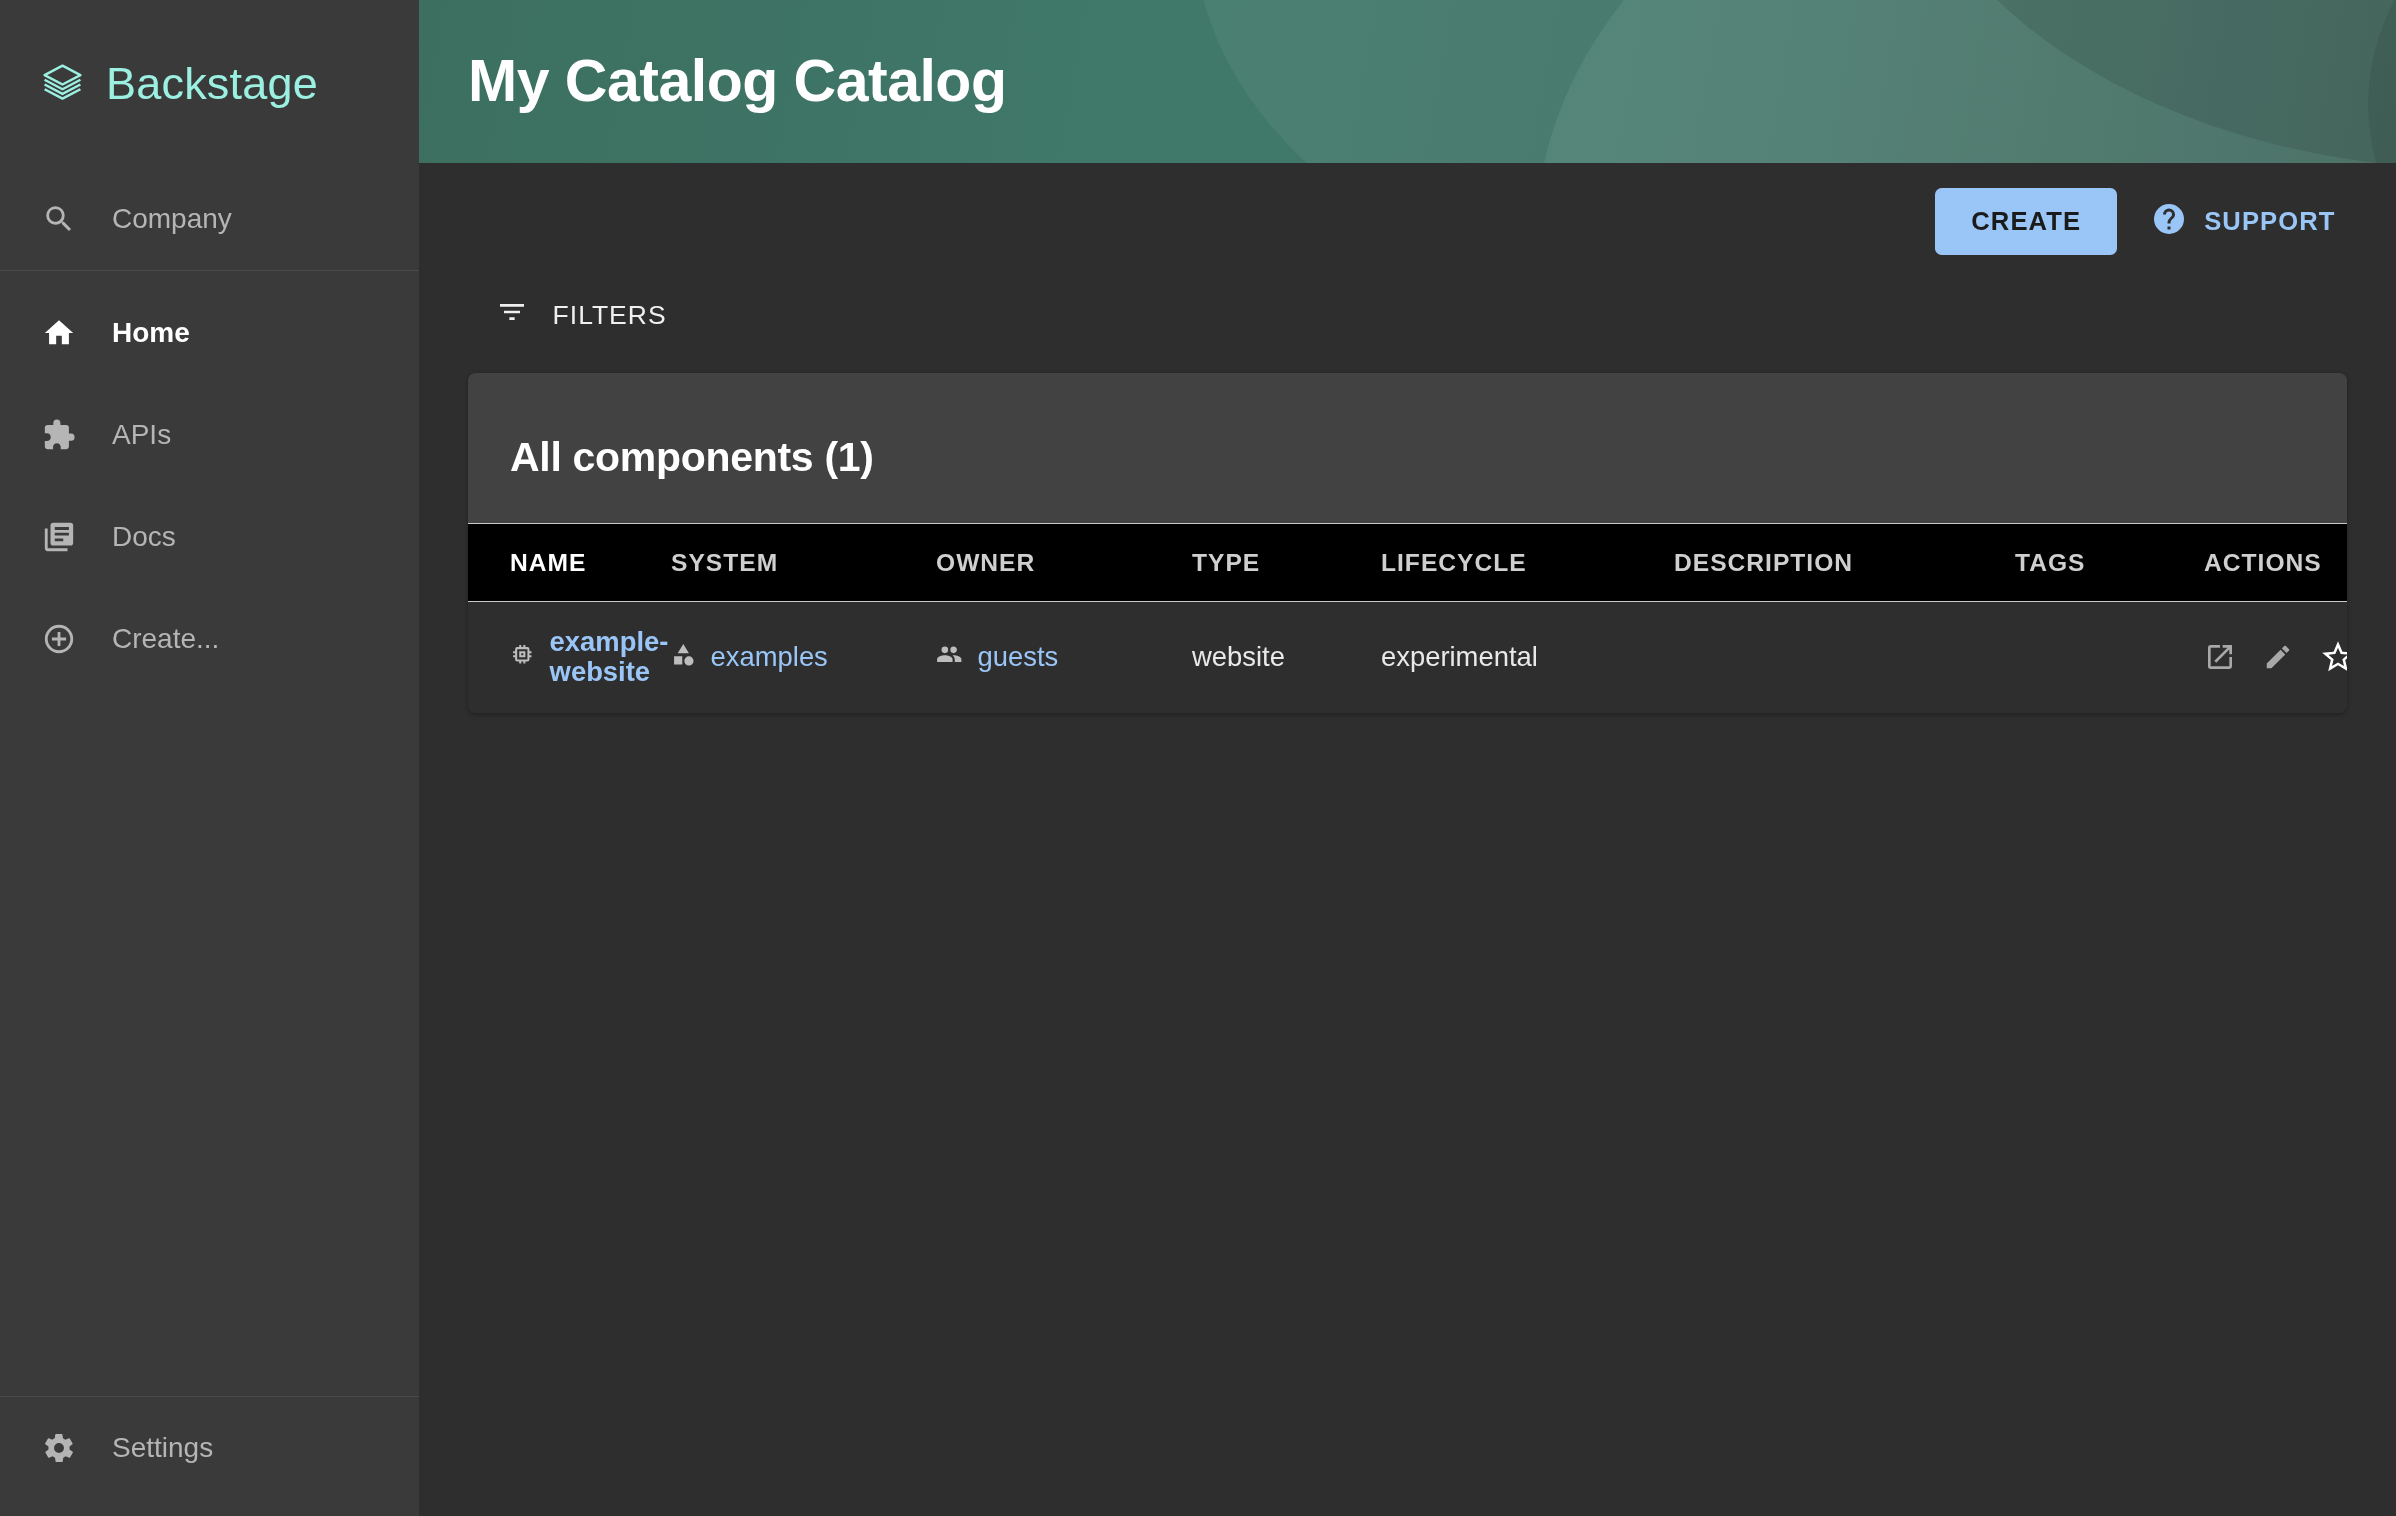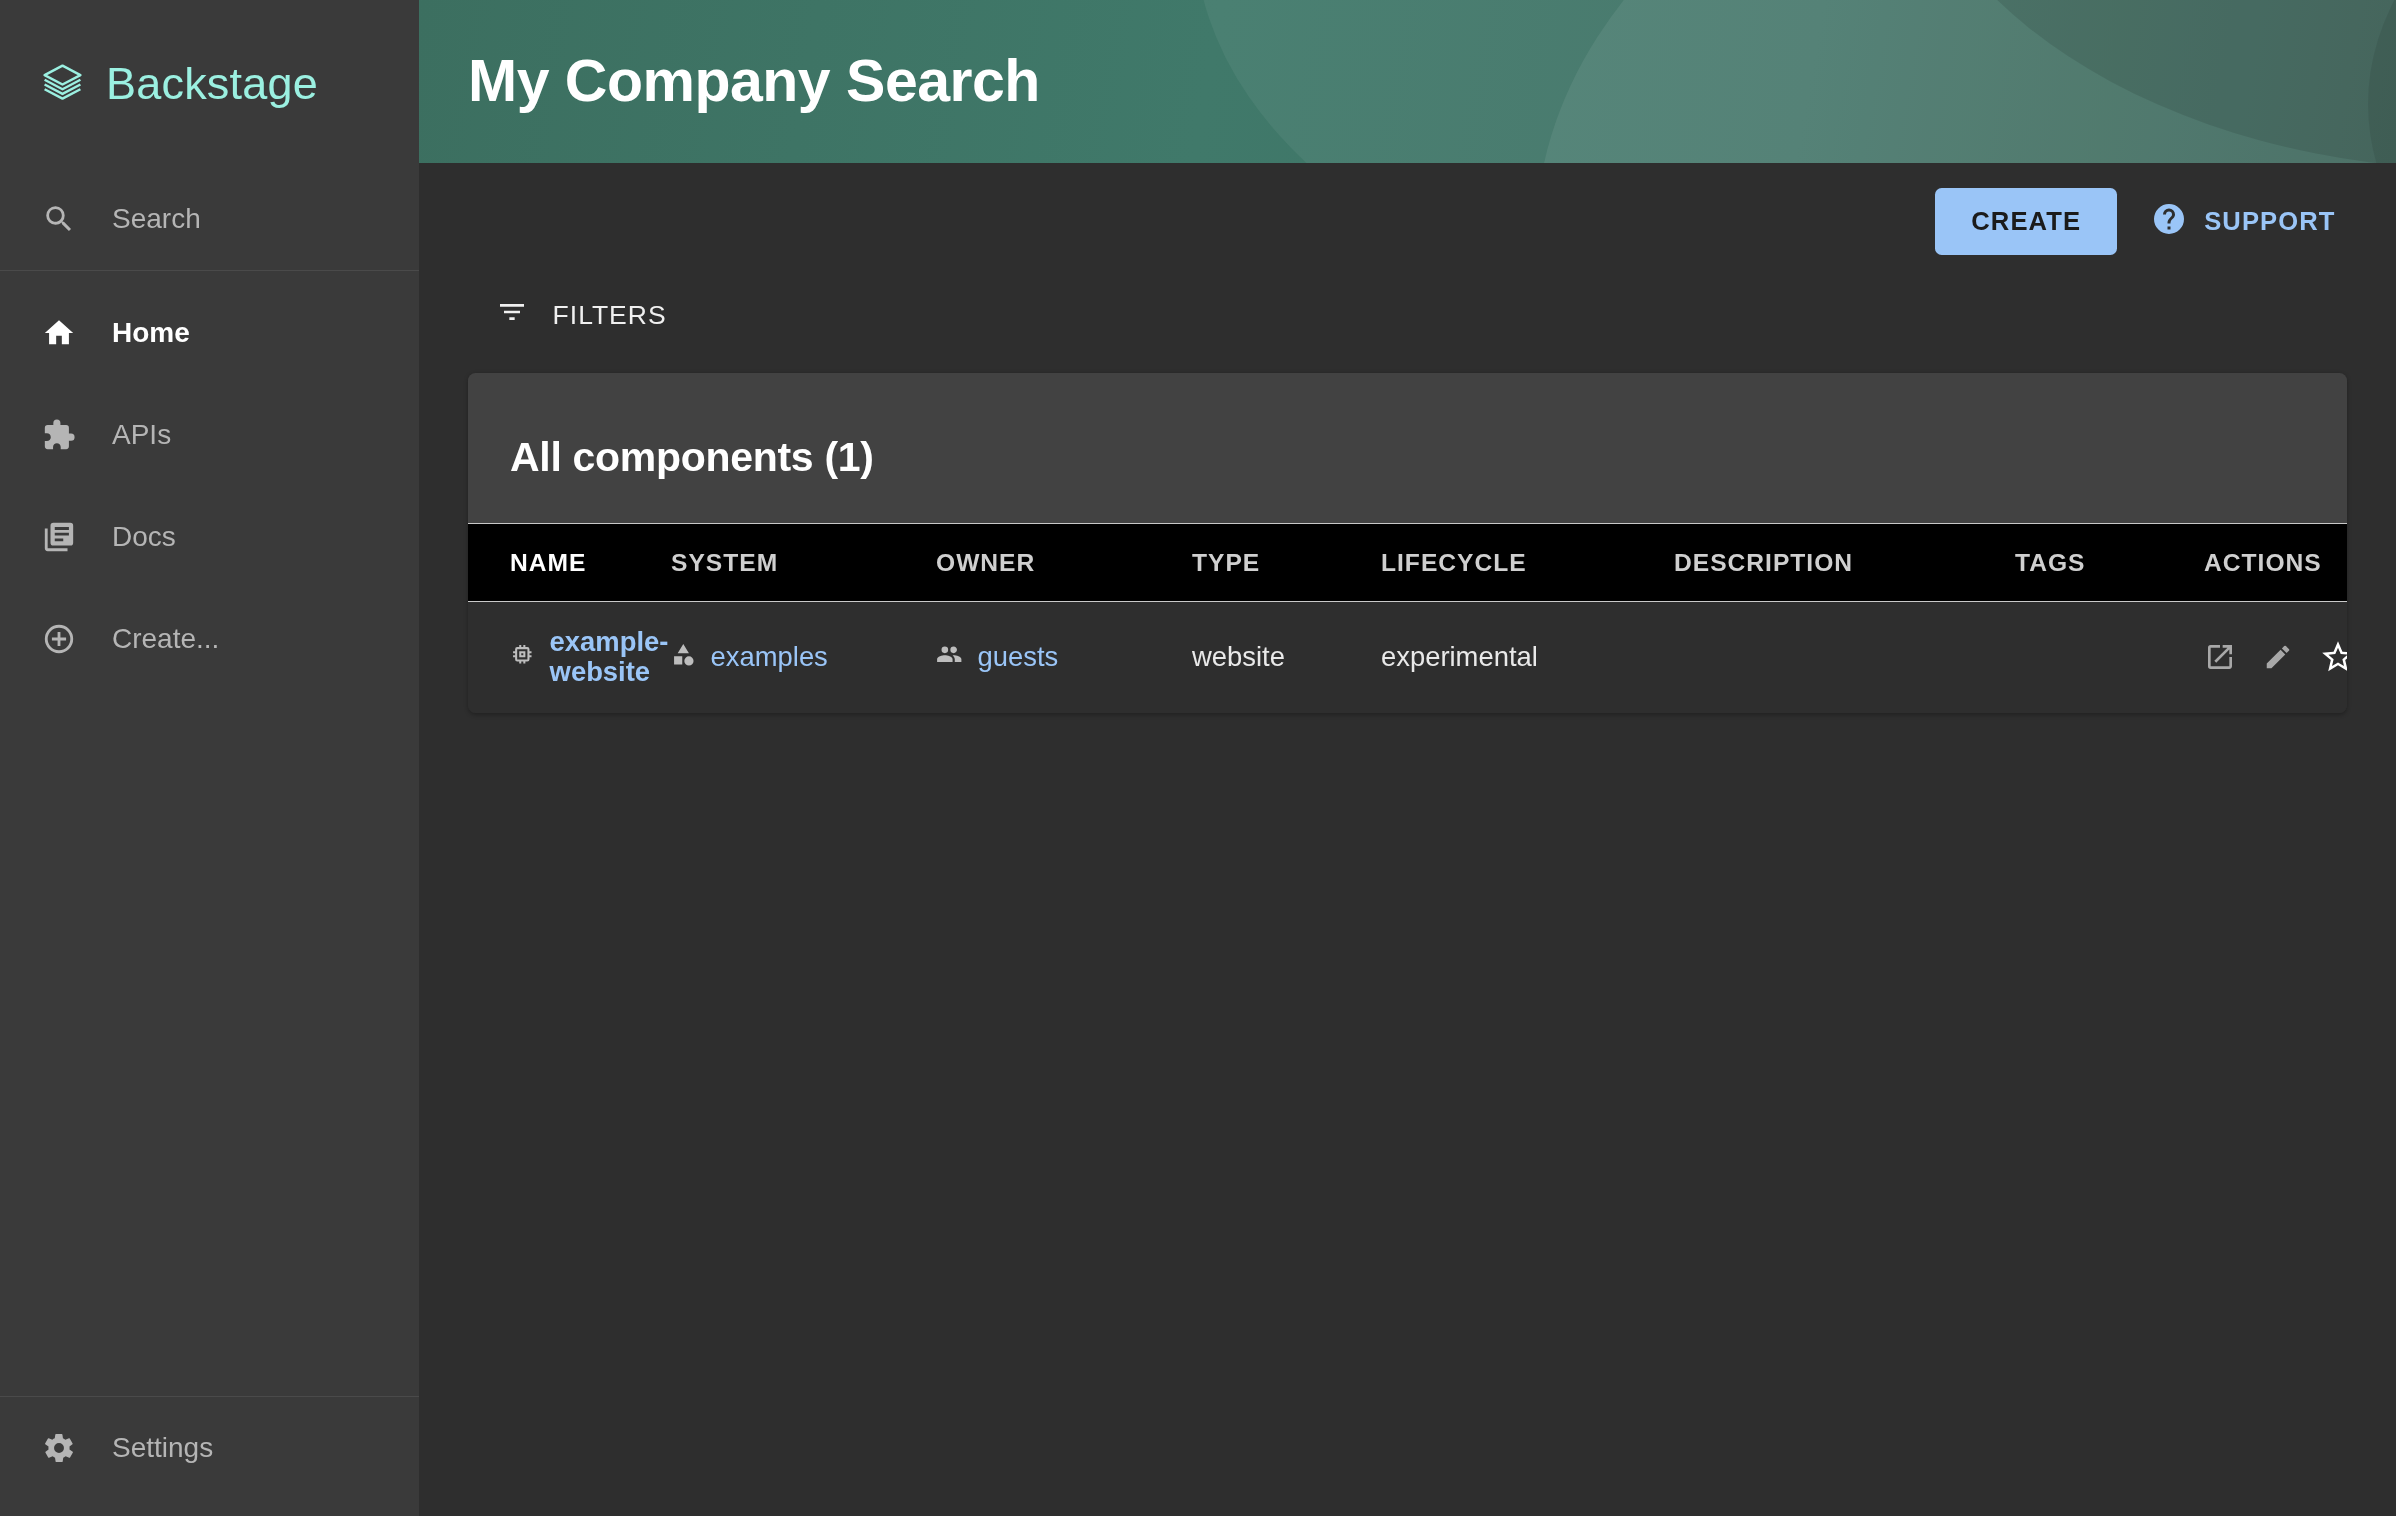--- a/index.html
+++ b/index.html
@@ -213,21 +213,21 @@
       </span>
       <span class="brand-text">Backstage</span>
     </div>
 
     <div class="nav-item">
       <span class="ico">
         <svg viewBox="0 0 24 24" width="34" height="34">
             <path d="M15.5 14h-.79l-.28-.27A6.47 6.47 0 0 0 16 9.5 6.5 6.5 0 1 0 9.5 16c1.61 0 3.09-.59 4.23-1.57l.27.28v.79l5 4.99L20.49 19zm-6 0C7.01 14 5 11.99 5 9.5S7.01 5 9.5 5 14 7.01 14 9.5 11.99 14 9.5 14"></path>
           </svg>
       </span>
-      <span>Search</span>
+      <span>Company</span>
     </div>
 
     <div class="nav-divider"></div>
 
     <div class="nav-group-main">
 
       <div class="nav-item active">
         <span class="ico">
           <svg viewBox="0 0 24 24" width="34" height="34">
               <path d="M10 20v-6h4v6h5v-8h3L12 3 2 12h3v8z"></path>
@@ -281,21 +281,21 @@
 
   </aside>
 
   <main class="main">
 
     <div class="page-header">
       <span class="blob b1"></span>
       <span class="blob b2"></span>
       <span class="blob b3"></span>
       <span class="blob b4"></span>
-      <h1 class="page-title">My Company Search</h1>
+      <h1 class="page-title">My Catalog Catalog</h1>
     </div>
 
     <div class="content">
 
       <div class="toolbar-row">
         <button class="btn-create">CREATE</button>
         <div class="support-link">
           <span>
             <svg viewBox="0 0 24 24" width="36" height="36" fill="#9ac5f7">
                 <path d="M12 2a10 10 0 1 0 0 20 10 10 0 0 0 0-20m1 17h-2v-2h2zm2.07-7.75-.9.92C13.45 12.9 13 13.5 13 15h-2v-.5c0-1.1.45-2.1 1.17-2.83l1.24-1.26c.37-.36.59-.86.59-1.41a2 2 0 0 0-4 0H8a4 4 0 0 1 8 0c0 .88-.36 1.68-.93 2.25"></path>

